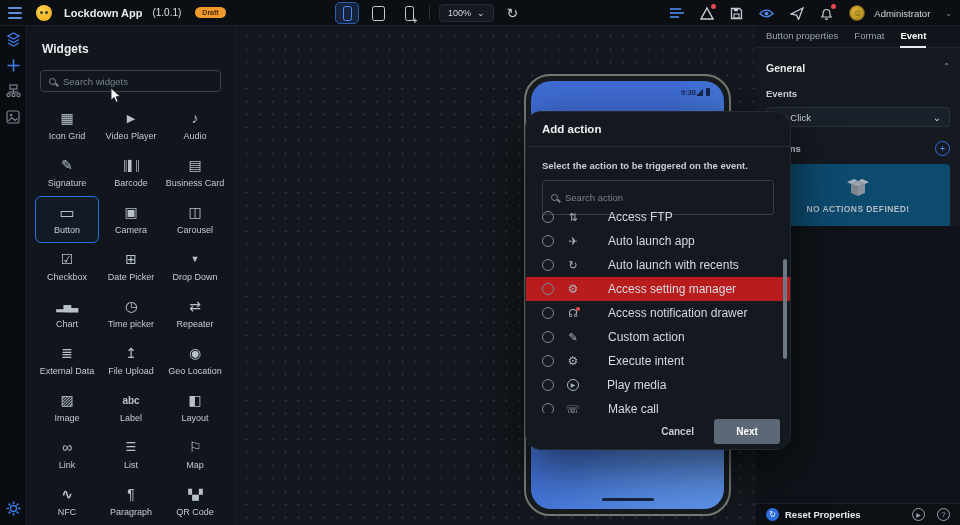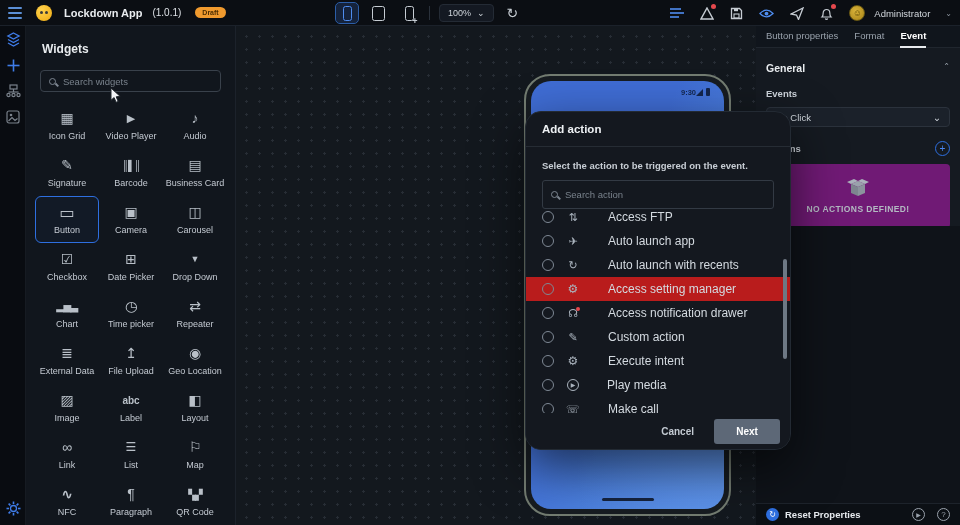--- a/index.html
+++ b/index.html
@@ -109,41 +109,41 @@
   .p-general { color:#e9ecef; font-size:10.5px; font-weight:700; margin-top:4px; }
   .p-chev { color:#9aa2ac; font-size:8px; cursor:pointer; }
   .p-events { color:#ccd2d9; font-size:9.5px; font-weight:700; margin-top:14px; }
   .p-select { margin-top:8px; height:20px; background:#1b212a; border:1px solid #2b323c; border-radius:4px;
     display:flex; align-items:center; justify-content:space-between; padding:0 8px; cursor:pointer; }
   .p-select span { color:#d4dae0; font-size:9.5px; }
   .p-actions-row { margin-top:14px; }
   .p-actions-label { color:#ccd2d9; font-size:9.5px; font-weight:700; }
   .plus-circle { width:15px; height:15px; border:1.3px solid #2e6fe0; border-radius:50%; color:#4b86ee; font-size:10px;
     display:flex; align-items:center; justify-content:center; cursor:pointer; line-height:1; }
-  .empty-box { margin-top:8px; background:#701a75; border-radius:4px; height:64px; display:flex; flex-direction:column;
+  .empty-box { margin-top:8px; background:#0c4a6e; border-radius:4px; height:64px; display:flex; flex-direction:column;
     align-items:center; justify-content:center; gap:6px; }
   .empty-text { color:#b3bac2; font-size:8.5px; font-weight:700; letter-spacing:.4px; }
   .props-lower { position:absolute; left:0; right:0; top:200px; bottom:22px; background:#0f1319; }
   .props-foot { position:absolute; left:0; right:0; bottom:0; height:22px; background:#0c1015; border-top:1px solid #1d232b;
     display:flex; align-items:center; padding:0 10px; gap:6px; }
   .reset-ic { width:13px; height:13px; border-radius:50%; background:#2e6fe0; color:#fff; font-size:8px;
     display:flex; align-items:center; justify-content:center; cursor:pointer; }
   .reset-label { color:#e6eaee; font-size:9.5px; font-weight:700; }
   .foot-right { margin-left:auto; display:flex; gap:12px; }
   .foot-circle { width:13px; height:13px; border:1.2px solid #9aa2ac; border-radius:50%; color:#9aa2ac;
     display:flex; align-items:center; justify-content:center; font-size:6px; cursor:pointer; }
   .foot-circle.q { font-size:8px; }
 
   
   .modal { position:absolute; left:525px; top:111px; width:266px; height:339px; background:#14181f;
     border:1px solid #232a33; border-radius:16px; z-index:100; box-shadow:0 18px 50px rgba(0,0,0,.6); overflow:hidden; }
   .m-head { height:35px; display:flex; align-items:center; padding:0 16px; border-bottom:1px solid #262c34; }
   .m-title { color:#eef1f4; font-size:11.5px; font-weight:700; }
   .m-sub { color:#c7cdd4; font-size:9.5px; margin:13px 16px 0 16px;font-weight:bold; }
-  .m-search { margin:9px 16px 0 16px; height:29px; border:1px solid #333a44; border-radius:3px;
+  .m-search { margin:9px 16px 0 16px; height:35px; border:1px solid #333a44; border-radius:3px;
     display:flex; align-items:center; padding:0 8px; gap:7px; }
   .m-search input { background:transparent; border:none; outline:none; color:#aeb6bf; font-size:9.5px; width:100%; font-family:inherit; }
   .m-search input::placeholder { color:#79828c; }
   .m-list { position:absolute; left:0; right:0; top:93px; height:211px; overflow:hidden; }
   .a-row { height:24px; display:flex; align-items:center; padding:0 16px; gap:0; cursor:pointer; }
   .a-row.hl { background:#b91c1c;text-align:right; }
   .a-radio { width:12px; height:12px; border:1.4px solid #7e8894; border-radius:50%; flex:0 0 auto; }
   .a-icon { width:14px; margin-left:12px; color:#aab3bd; font-size:11px; text-align:center; flex:0 0 auto; position:relative; line-height:1; }
   .a-label { color:#d4dae0; font-size:12px; margin-left:28px; white-space:nowrap; }
   .ai-ftp::before{content:"⇅"} .ai-launch::before{content:"✈"} .ai-recents::before{content:"↻"}

